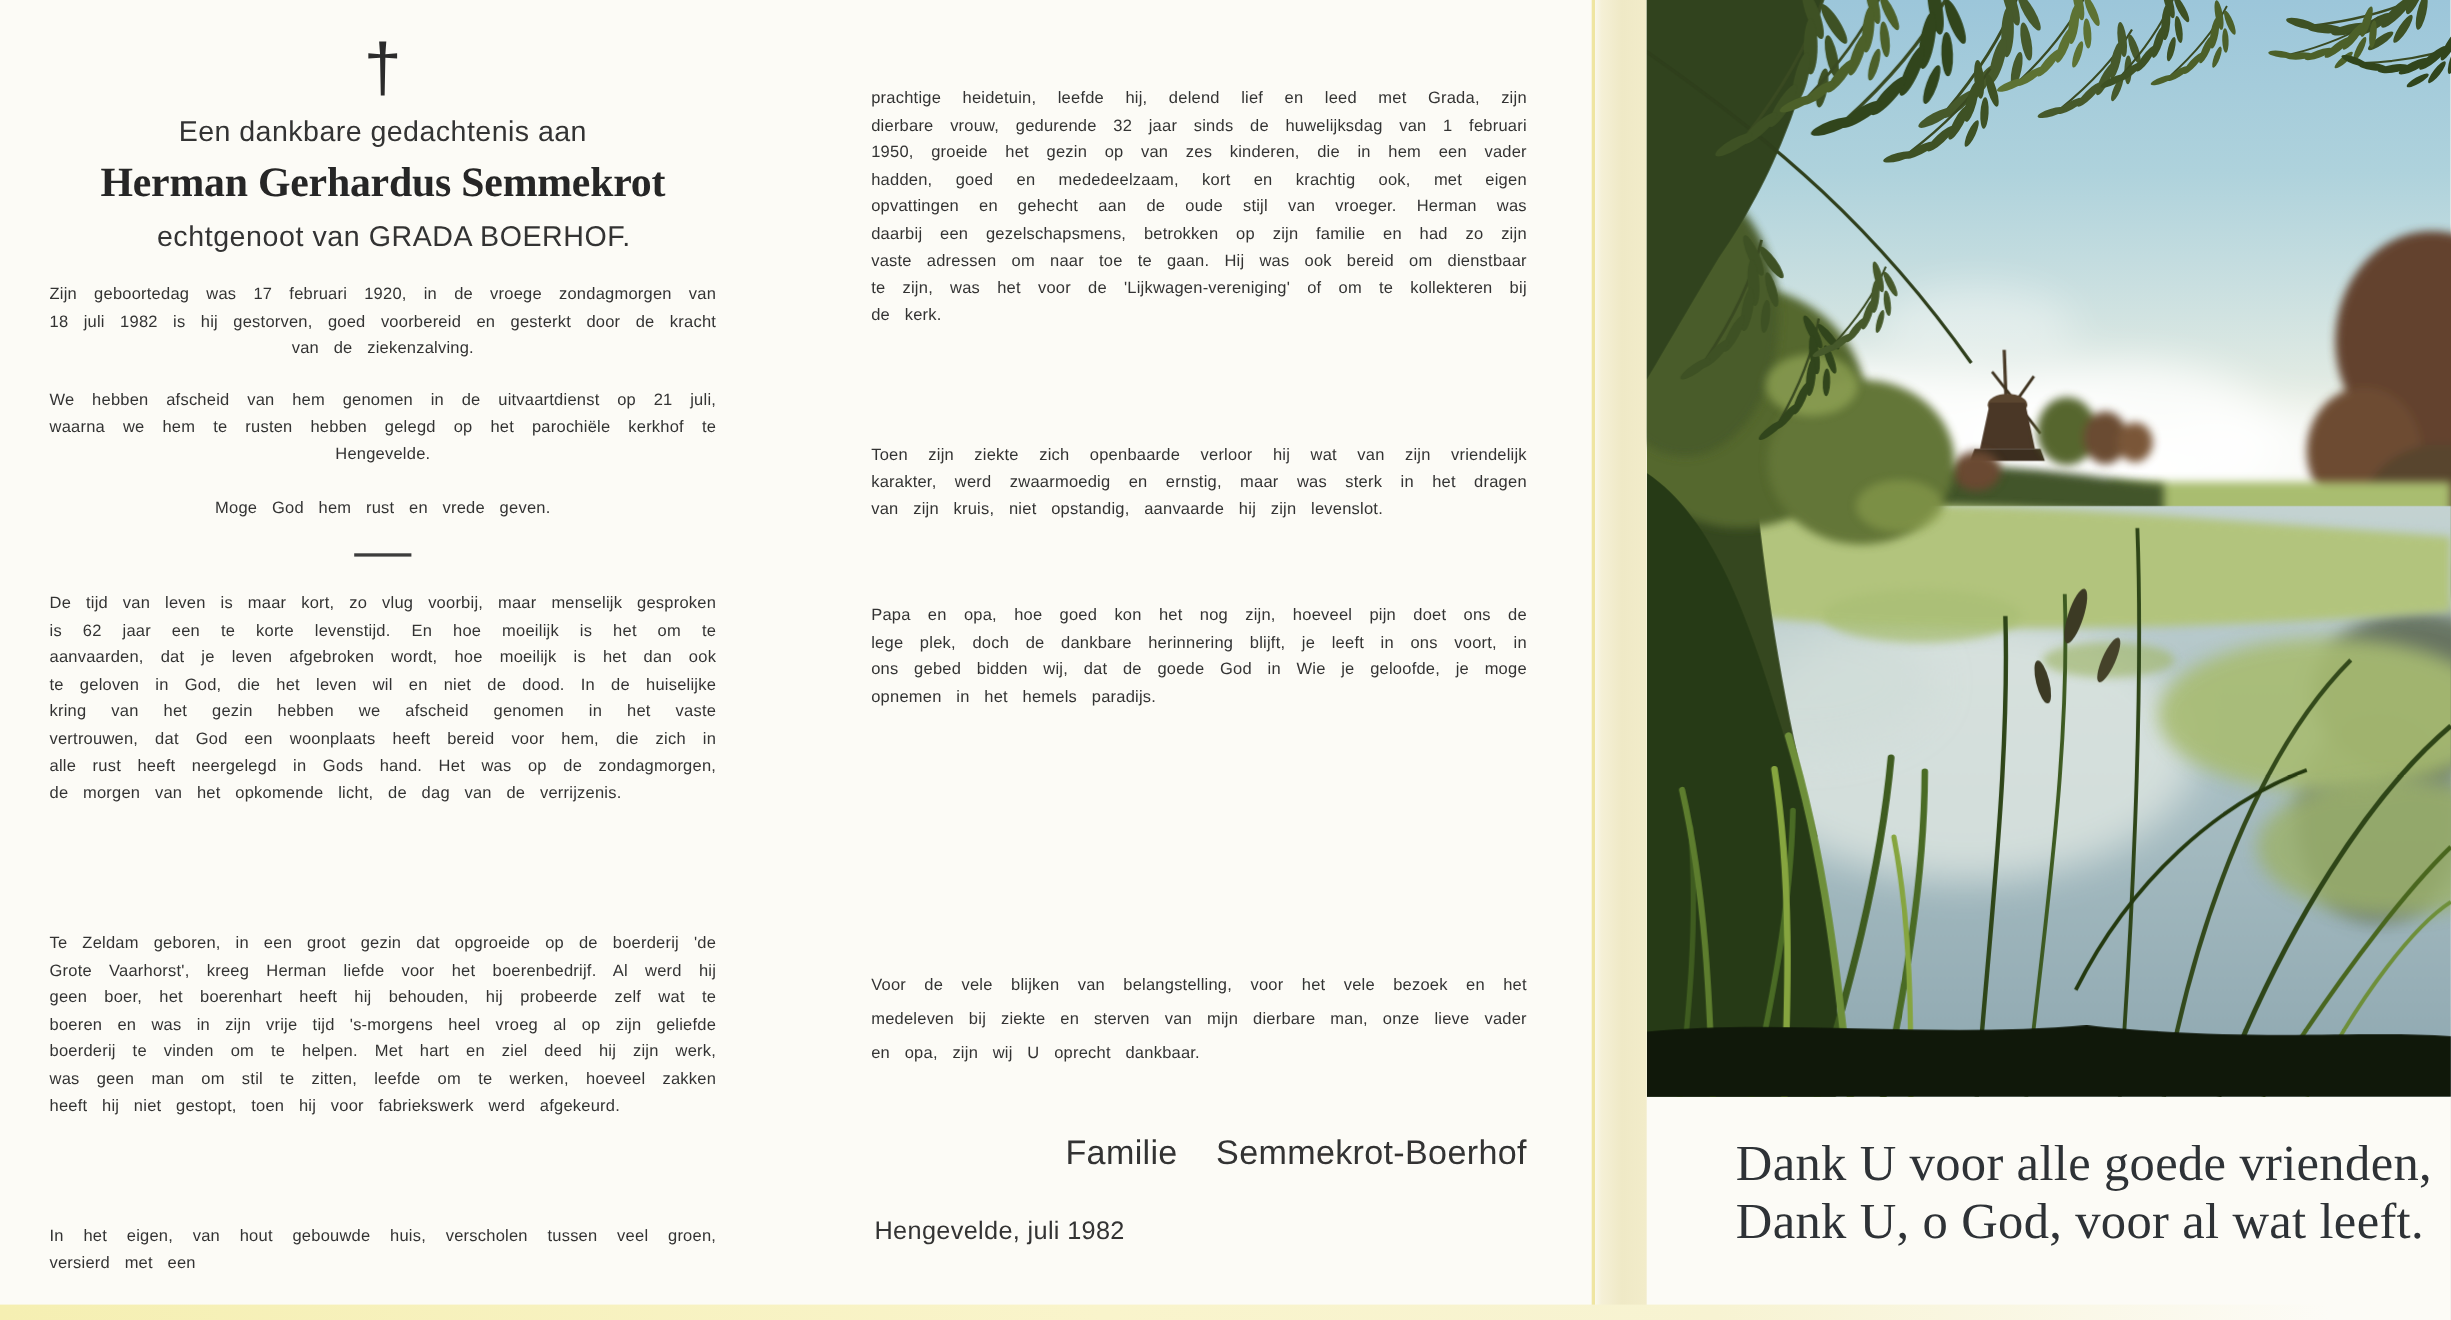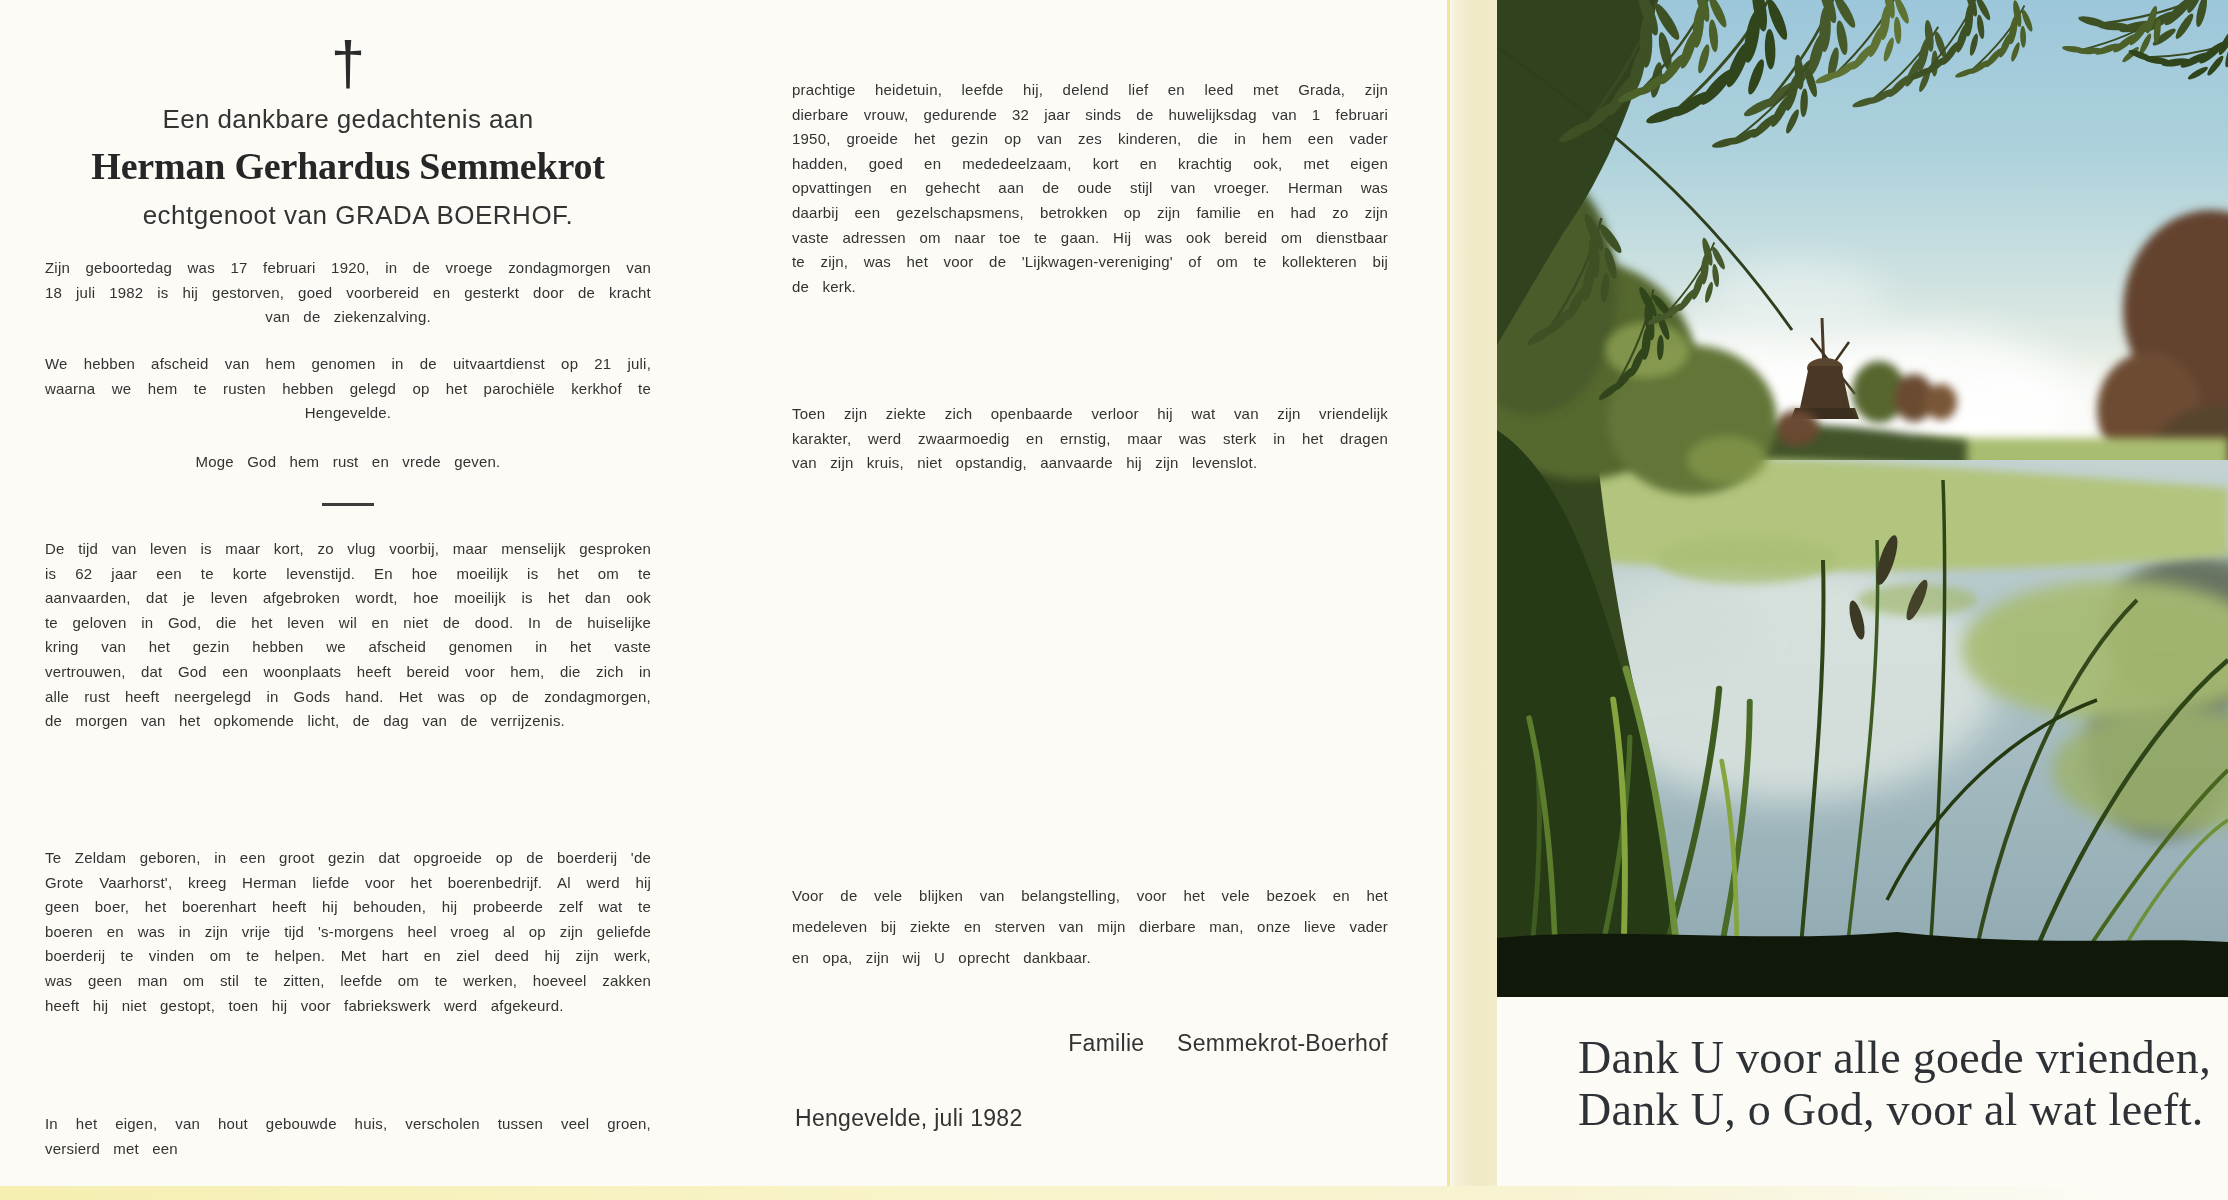--- a/index.html
+++ b/index.html
@@ -15,21 +15,21 @@
     text-align:justify;text-align-last:left;color:#333;
   }
   .just-c{text-align:justify;text-align-last:center;}
   .center{text-align:left;text-align-last:center;}
   .cross{font-size:62px;line-height:62px;color:#2b2b2b;text-align:center;}
   .intro-line{font-size:26px;letter-spacing:.4px;color:#333;text-align:center;}
   .name-line{font-size:38px;font-weight:bold;letter-spacing:-.2px;color:#262626;text-align:center;white-space:nowrap;}
   .spouse-line{font-size:26px;letter-spacing:.5px;color:#333;text-align:center;}
   .divider{width:52px;height:3px;background:#3c3c3c;}
   .loose{line-height:31px;}
-  .sig-line{font-size:23px;word-spacing:26px;letter-spacing:.3px;color:#333;text-align:right;padding-right:104px;}
+  .sig-line{font-size:31px;word-spacing:26px;letter-spacing:.3px;color:#333;text-align:right;padding-right:104px;}
   .place-line{font-size:23px;letter-spacing:.3px;color:#333;}
   .serif-thanks{
     font-family:"Liberation Serif",serif;font-size:46px;line-height:51px;
     color:#2e3236;letter-spacing:.3px;white-space:nowrap;
   }
   
   .edge-strip{
     left:1447px;top:0;width:50px;height:1200px;
     background:linear-gradient(to right,#fcfbf6 0%,#f5f0d6 18%,#efe9c6 55%,#f2ecca 100%);
   }
@@ -65,20 +65,21 @@
   <div class="abs body-txt" style="left:45px;top:537px;width:606px;">De tijd van leven is maar kort, zo vlug voorbij, maar menselijk gesproken is 62 jaar een te korte levenstijd. En hoe moeilijk is het om te aanvaarden, dat je leven afgebroken wordt, hoe moeilijk is het dan ook te geloven in God, die het leven wil en niet de dood. In de huiselijke kring van het gezin hebben we afscheid genomen in het vaste vertrouwen, dat God een woonplaats heeft bereid voor hem, die zich in alle rust heeft neergelegd in Gods hand. Het was op de zondagmorgen, de morgen van het opkomende licht, de dag van de verrijzenis.</div>
 
   <div class="abs body-txt" style="left:45px;top:846px;width:606px;">Te Zeldam geboren, in een groot gezin dat opgroeide op de boerderij 'de Grote Vaarhorst', kreeg Herman liefde voor het boerenbedrijf. Al werd hij geen boer, het boerenhart heeft hij behouden, hij probeerde zelf wat te boeren en was in zijn vrije tijd 's-morgens heel vroeg al op zijn geliefde boerderij te vinden om te helpen. Met hart en ziel deed hij zijn werk, was geen man om stil te zitten, leefde om te werken, hoeveel zakken heeft hij niet gestopt, toen hij voor fabriekswerk werd afgekeurd.</div>
 
   <div class="abs body-txt" style="left:45px;top:1112px;width:606px;">In het eigen, van hout gebouwde huis, verscholen tussen veel groen, versierd met een</div>
 
   <div class="abs body-txt" style="left:792px;top:78px;width:596px;">prachtige heidetuin, leefde hij, delend lief en leed met Grada, zijn dierbare vrouw, gedurende 32 jaar sinds de huwelijksdag van 1 februari 1950, groeide het gezin op van zes kinderen, die in hem een vader hadden, goed en mededeelzaam, kort en krachtig ook, met eigen opvattingen en gehecht aan de oude stijl van vroeger. Herman was daarbij een gezelschapsmens, betrokken op zijn familie en had zo zijn vaste adressen om naar toe te gaan. Hij was ook bereid om dienstbaar te zijn, was het voor de 'Lijkwagen-vereniging' of om te kollekteren bij de kerk.</div>
 
   <div class="abs body-txt" style="left:792px;top:402px;width:596px;">Toen zijn ziekte zich openbaarde verloor hij wat van zijn vriendelijk karakter, werd zwaarmoedig en ernstig, maar was sterk in het dragen van zijn kruis, niet opstandig, aanvaarde hij zijn levenslot.</div>
 
+  <div class="abs body-txt" style="left:792px;top:548px;width:596px;">Papa en opa, hoe goed kon het nog zijn, hoeveel pijn doet ons de lege plek, doch de dankbare herinnering blijft, je leeft in ons voort, in ons gebed bidden wij, dat de goede God in Wie je geloofde, je moge opnemen in het hemels paradijs.</div>
 
   <div class="abs body-txt loose" style="left:792px;top:880px;width:596px;">Voor de vele blijken van belangstelling, voor het vele bezoek en het medeleven bij ziekte en sterven van mijn dierbare man, onze lieve vader en opa, zijn wij U oprecht dankbaar.</div>
 
   <div class="abs sig-line" style="left:792px;top:1030px;width:596px;">Familie Semmekrot-Boerhof</div>
 
   <div class="abs place-line" style="left:795px;top:1105px;width:596px;">Hengevelde, juli 1982</div>
 
   <div class="abs edge-strip"></div>
   <div class="abs edge-line"></div>
 

